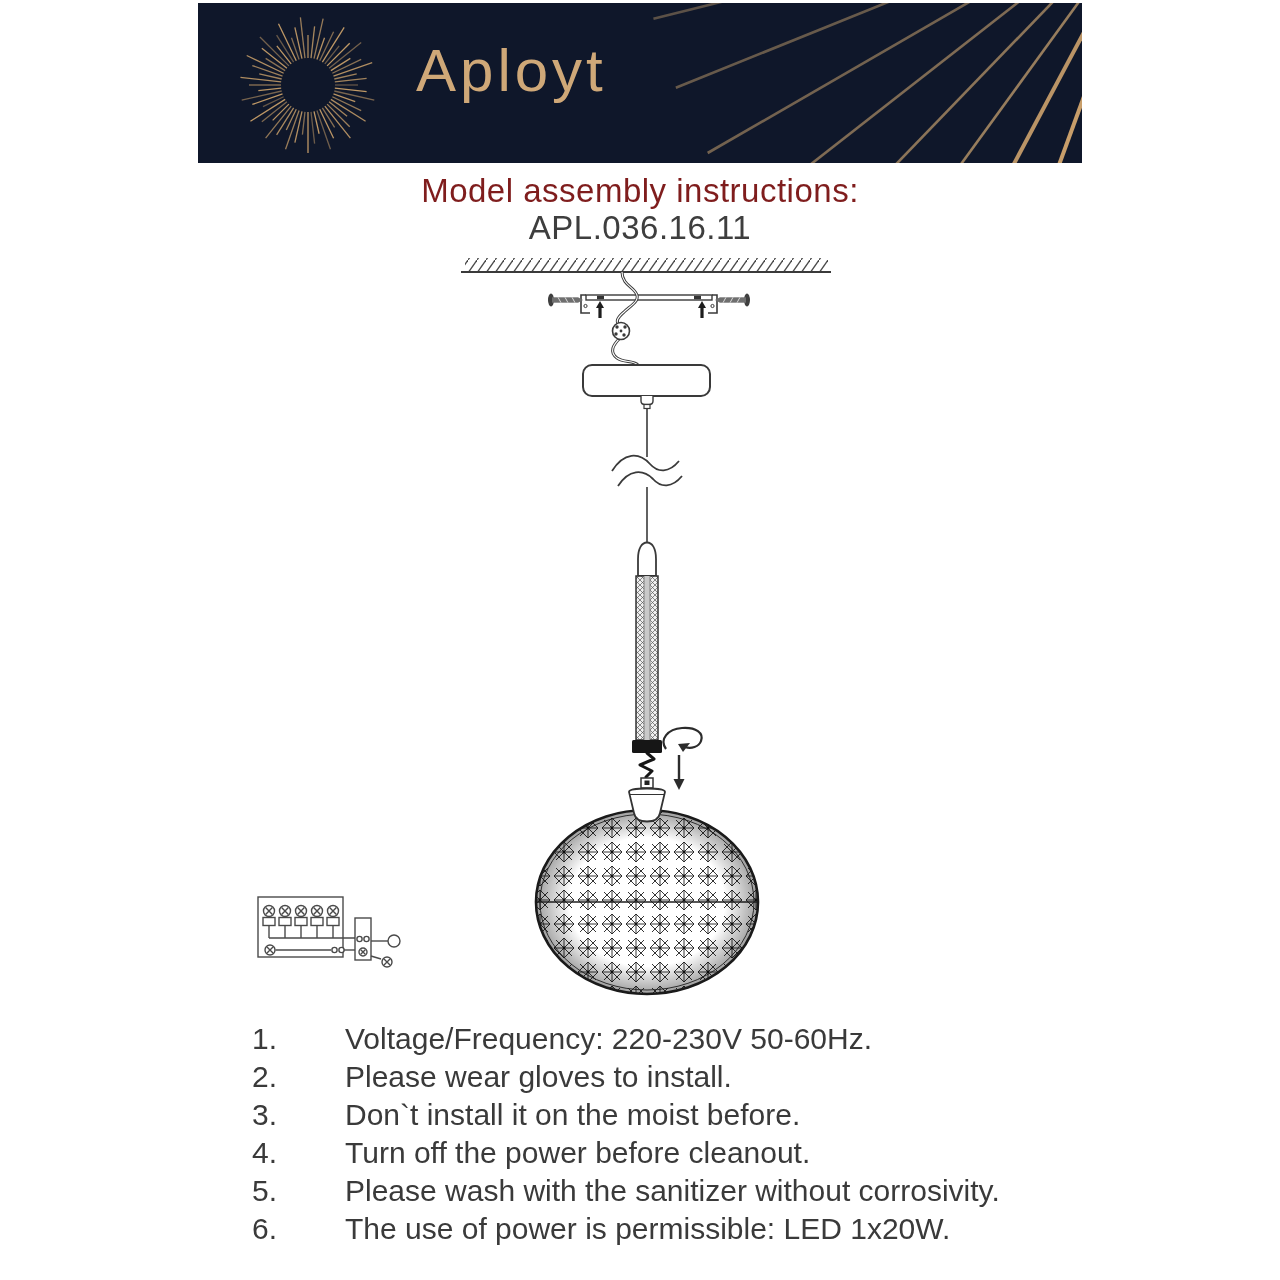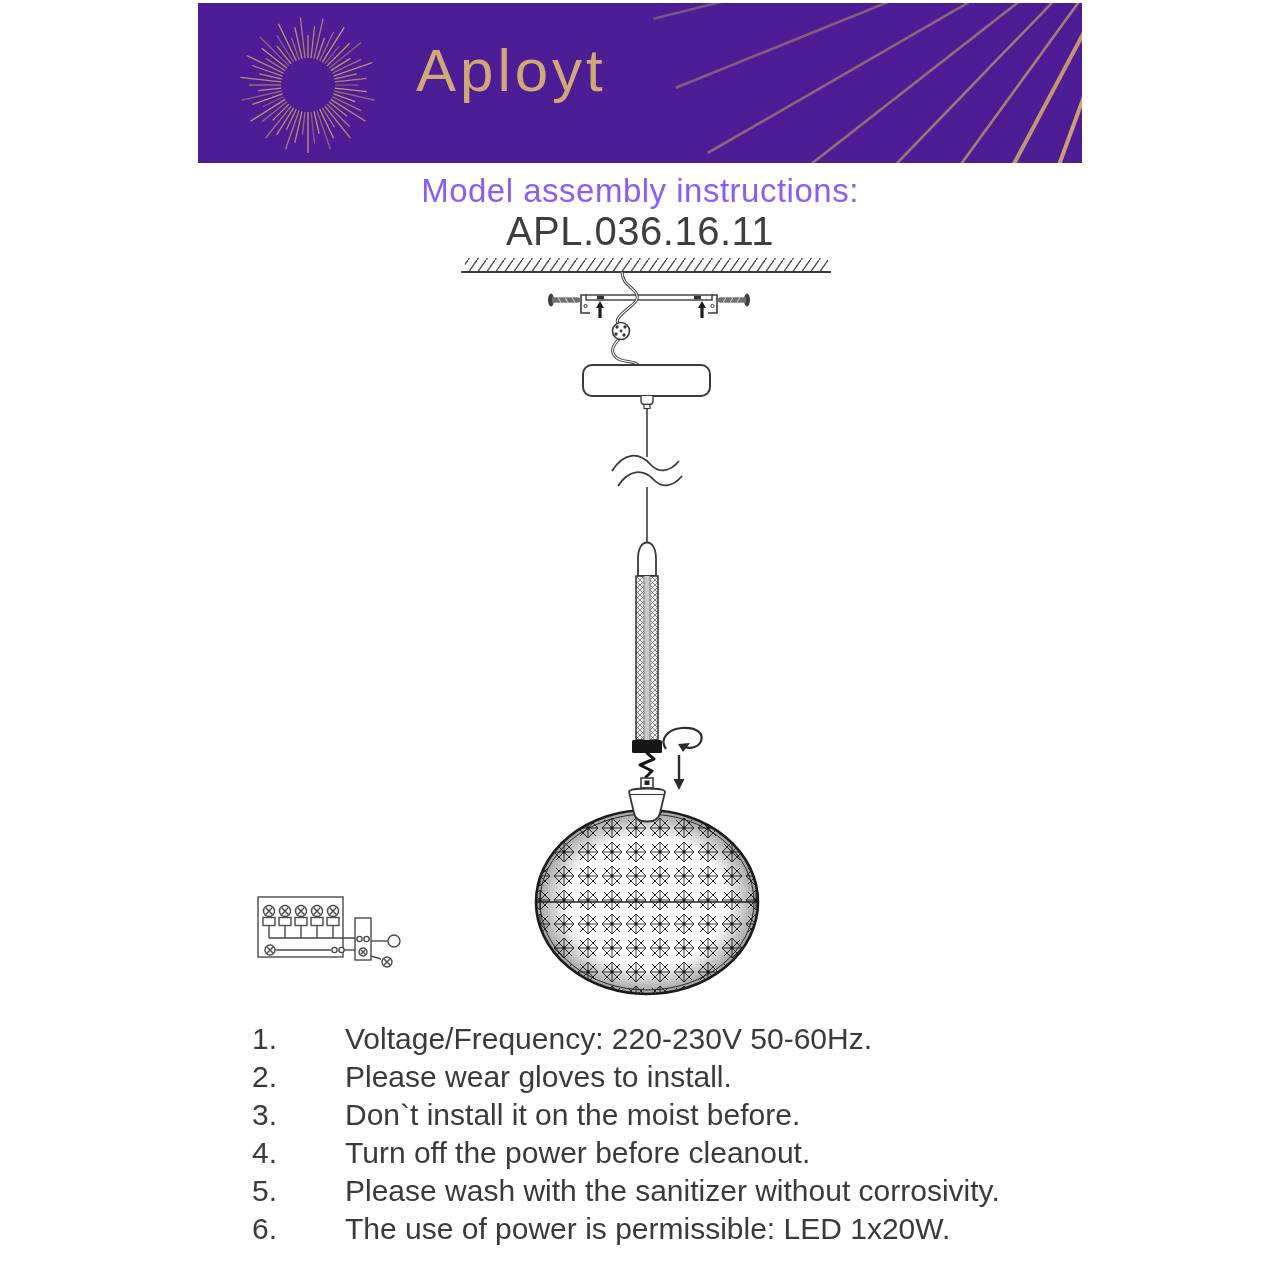--- a/index.html
+++ b/index.html
@@ -1,31 +1,31 @@
 <!DOCTYPE html>
 <html><head>
 <meta charset="utf-8">
 <style>
   html,body{margin:0;padding:0;background:#ffffff;}
   #page{position:relative;width:1280px;height:1280px;background:#ffffff;overflow:hidden;
         font-family:"Liberation Sans",sans-serif;color:#3b3b3b;}
 
   
   .banner{position:absolute;left:198px;top:3px;width:884px;height:160px;
-          background:#4c1d95;overflow:hidden;}
+          background:#0f172a;overflow:hidden;}
   #sunburst{position:absolute;left:35px;top:7px;width:150px;height:150px;}
   .brand{position:absolute;left:218px;top:38px;font-size:60px;font-weight:400;
          letter-spacing:4px;color:#cfa878;line-height:1;}
   #fan{position:absolute;left:0;top:0;width:884px;height:160px;}
 
   
   .title{position:absolute;left:0;top:172px;width:1280px;text-align:center;
-         font-size:33px;color:#8b5cf6;letter-spacing:.5px;}
+         font-size:33px;color:#7f1d1d;letter-spacing:.5px;}
   .model{position:absolute;left:0;top:209px;width:1280px;text-align:center;
-         font-size:40px;color:#3e3e3e;letter-spacing:.5px;}
+         font-size:33px;color:#3e3e3e;letter-spacing:.5px;}
 
   
   .diagram{position:absolute;left:240px;top:248px;width:800px;height:780px;}
 
   
   .instructions{position:absolute;left:252px;top:1020px;width:810px;}
   .row{display:flex;align-items:flex-start;font-size:30px;line-height:38px;color:#3a3a3a;}
   .row .num{width:54px;flex:0 0 54px;}
   .row .txt{flex:1;margin-left:39px;}
 </style>

